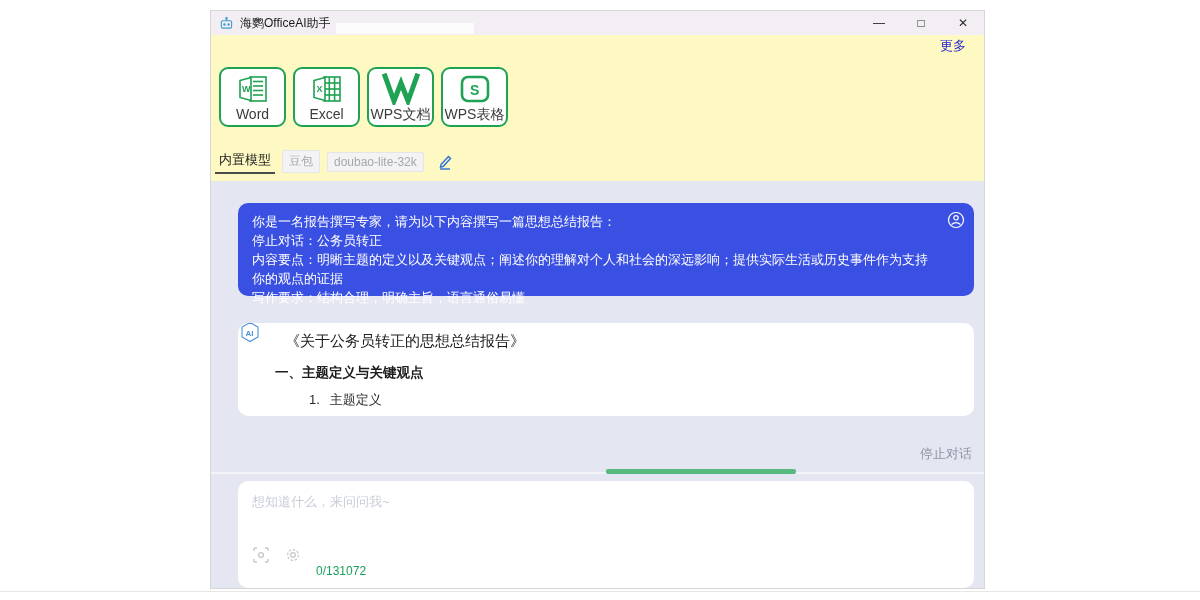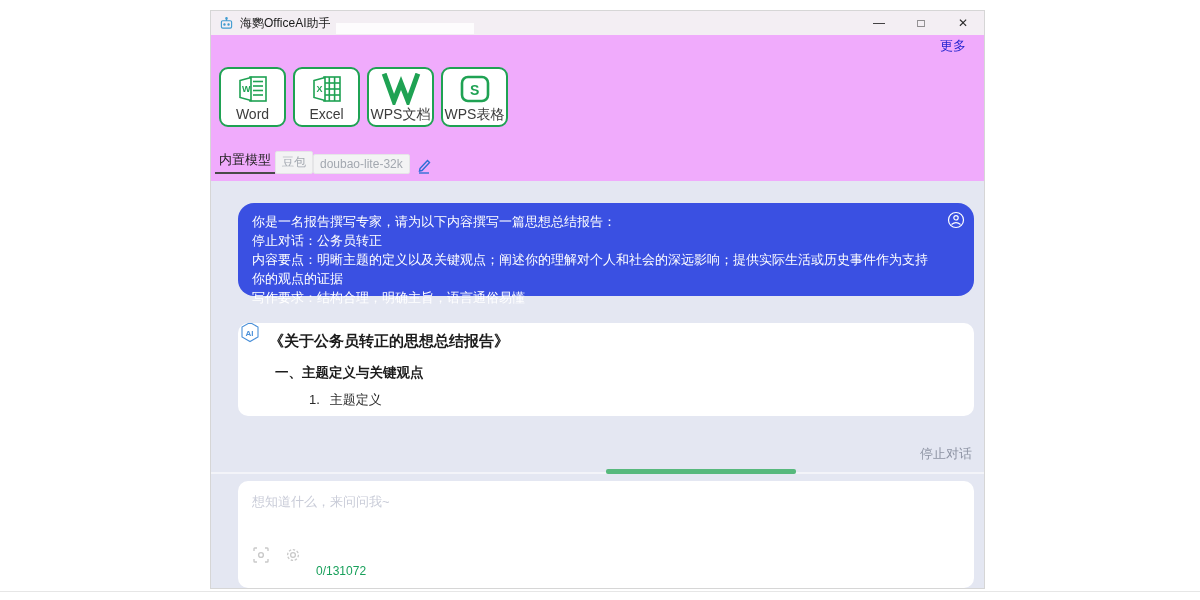--- a/index.html
+++ b/index.html
@@ -2,58 +2,58 @@
 <html><head>
 <meta charset="utf-8">
 <style>
   * { margin:0; padding:0; box-sizing:border-box; }
   html,body { width:1200px; height:600px; background:#ffffff; overflow:hidden;
     font-family:"Liberation Sans","DejaVu Sans",sans-serif; }
   .page { position:relative; width:1200px; height:600px; background:#fff; }
   .bottom-hairline { position:absolute; left:0; top:591px; width:1200px; height:1px; background:#e6e6e6; }
 
   .window { position:absolute; left:210px; top:10px; width:775px; height:579px;
-    background:#f0abfc; border:1px solid #d6d6d6; }
+    background:#fef9c3; border:1px solid #d6d6d6; }
 
   
   .titlebar { position:relative; height:24px; background:#f3eef3; display:flex; align-items:center; }
   .titlebar .app-icon { margin-left:8px; display:flex; align-items:center; }
   .titlebar .title { margin-left:6px; font-size:12px; color:#1b1b1b; }
   .titlebar-highlight { position:absolute; left:125px; top:12px; width:138px; height:11px; background:#fdfcfd; }
   .win-controls { position:absolute; right:0; top:0; height:24px; display:flex; }
   .win-btn { width:42px; height:24px; display:flex; align-items:center; justify-content:center;
     font-size:12px; color:#2a2a2a; cursor:default; }
 
   
   .more-link { position:absolute; right:18px; top:26px; font-size:13px; color:#2525cf; cursor:pointer; }
   .apps-row { position:absolute; left:8px; top:56px; display:flex; gap:7px; }
   .app-btn { width:67px; height:60px; border:2px solid #1fa253; border-radius:9px; background:#fff;
     display:flex; flex-direction:column; align-items:center; justify-content:flex-end; padding-bottom:5px; cursor:pointer; }
   .app-btn .icon-slot { flex:1; display:flex; align-items:center; justify-content:center; width:100%; }
   .app-btn .app-label { font-size:14px; color:#3c3c3c; line-height:12px; }
 
   
-  .model-bar { position:absolute; left:4px; top:138px; display:flex; align-items:flex-end; }
+  .model-bar { position:absolute; left:4px; top:138px; display:flex; align-items:center; gap:7px; }
   .tab-selected { font-size:13px; color:#222; padding:2px 4px 3px 4px; border-bottom:2px solid #4a4a4a; cursor:pointer; }
   .tab-pill { font-size:12px; color:#a3a8b0; background:#f3f3f4; border:1px solid #e5e5e7;
     border-radius:2px; padding:2px 6px; cursor:pointer; }
   .edit-icon { margin-left:6px; cursor:pointer; display:flex; align-items:center; }
 
   
   .chat-area { position:absolute; left:0; top:170px; width:773px; height:407px; background:#e4e7f2; }
 
   .user-bubble { position:absolute; left:27px; top:22px; width:736px; height:93px;
-    background:#3a50e2; border-radius:16px; color:#ffffff; padding:9px 34px 9px 14px;
+    background:#3a50e2; border-radius:10px; color:#ffffff; padding:9px 34px 9px 14px;
     font-size:13px; line-height:19px; }
   .user-avatar { position:absolute; right:9px; top:8px; }
 
   .ai-bubble { position:absolute; left:27px; top:142px; width:736px; height:93px;
     background:#ffffff; border-radius:10px; overflow:hidden;padding-left:7px; }
   .ai-badge { position:absolute; left:1px; top:-2px; }
-  .ai-title { margin:9px 0 0 24px; font-size:15px; font-weight:bold; color:#1c1c1c; }
+  .ai-title { margin:9px 0 0 40px; font-size:15px; font-weight:normal; color:#1c1c1c; }
   .ai-heading { margin:13px 0 0 30px; font-size:13.5px; font-weight:bold; color:#1c1c1c; }
   .ai-olitem { margin:9px 0 0 64px; font-size:13px; color:#2a2a2a; }
   .ai-olitem .num { margin-right:10px; }
 
   .stop-btn { position:absolute; right:12px; top:264px; font-size:13px; color:#8d93a3; cursor:pointer; }
   .progress-track { position:absolute; left:0; top:291px; width:773px; height:2px; background:#f3f4f9; }
   .progress-bar { position:absolute; left:395px; top:288px; width:190px; height:5px;
     background:#57b97d; border-radius:2px; }
 
   

